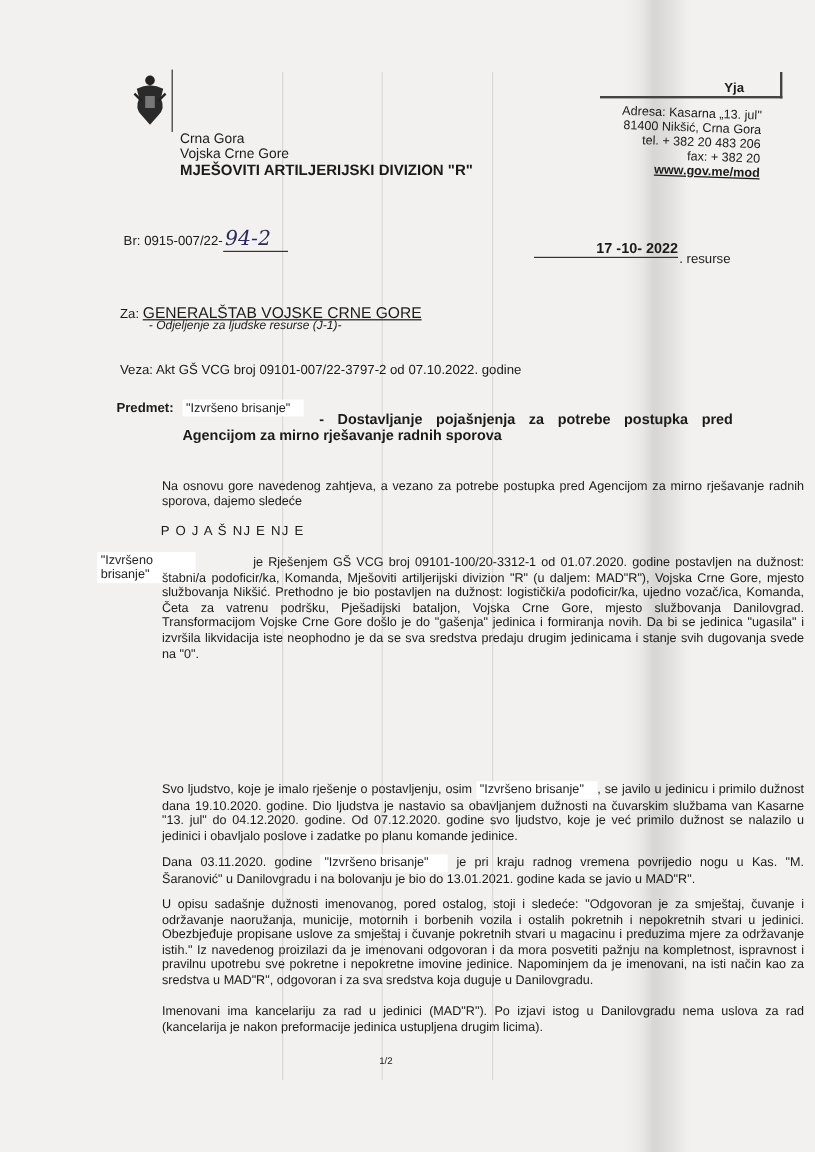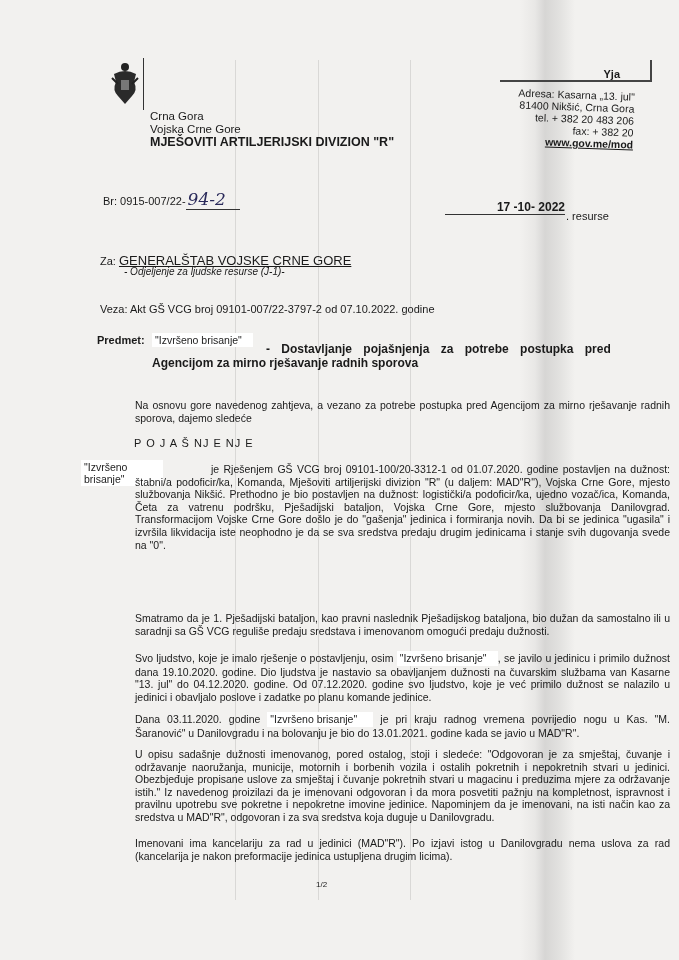--- a/index.html
+++ b/index.html
@@ -87,21 +87,20 @@
   <div class="abs bold" style="left:266px; top:342px; font-size:12px; word-spacing:8px;text-align:right;">- Dostavljanje pojašnjenja za potrebe postupka pred</div>
   <div class="abs bold" style="left:152px; top:356px; font-size:12px;">Agencijom za mirno rješavanje radnih sporova</div>
 
   <div class="abs para" style="top:399px;">Na osnovu gore navedenog zahtjeva, a vezano za potrebe postupka pred Agencijom za mirno rješavanje radnih sporova, dajemo sledeće</div>
   <div class="abs" style="left:92px; top:437px; font-size:11px; letter-spacing:1px;padding-left:42px;">P O J A Š NJ E NJ E</div>
 
   <div class="abs redact" style="left:81px; top:460px; width:76px;">"Izvršeno brisanje"</div>
   <div class="abs para" style="top:463px; text-indent:76px;">je Rješenjem GŠ VCG broj 09101-100/20-3312-1 od 01.07.2020. godine postavljen na dužnost: štabni/a podoficir/ka, Komanda, Mješoviti artiljerijski divizion "R" (u daljem: MAD"R"), Vojska Crne Gore, mjesto službovanja Nikšić. Prethodno je bio postavljen na dužnost: logistički/a podoficir/ka, ujedno vozač/ica, Komanda, Četa za vatrenu podršku, Pješadijski bataljon, Vojska Crne Gore, mjesto službovanja Danilovgrad. Transformacijom Vojske Crne Gore došlo je do "gašenja" jedinica i formiranja novih. Da bi se jedinica "ugasila" i izvršila likvidacija iste neophodno je da se sva sredstva predaju drugim jedinicama i stanje svih dugovanja svede na "0".</div>
 
 
-  <div class="abs para" style="top:612px;">Smatramo da je 1. Pješadijski bataljon, kao pravni naslednik Pješadijskog bataljona, bio dužan da samostalno ili u saradnji sa GŠ VCG reguliše predaju sredstava i imenovanom omogući predaju dužnosti.</div>
 
   <div class="abs para" style="top:651px;">
     <span>Svo ljudstvo, koje je imalo rješenje o postavljenju, osim</span>
     <span class="redact" style="width:95px">"Izvršeno brisanje"</span><span>, se javilo u jedinicu i primilo dužnost dana 19.10.2020. godine. Dio ljudstva je nastavio sa obavljanjem dužnosti na čuvarskim službama van Kasarne "13. jul" do 04.12.2020. godine. Od 07.12.2020. godine svo ljudstvo, koje je već primilo dužnost se nalazilo u jedinici i obavljalo poslove i zadatke po planu komande jedinice.</span>
   </div>
 
   <div class="abs para" style="top:712px;">
     <span>Dana 03.11.2020. godine</span>
     <span class="redact" style="width:100px">"Izvršeno brisanje"</span>
     <span>je pri kraju radnog vremena povrijedio nogu u Kas. "M. Šaranović" u Danilovgradu i na bolovanju je bio do 13.01.2021. godine kada se javio u MAD"R".</span>

